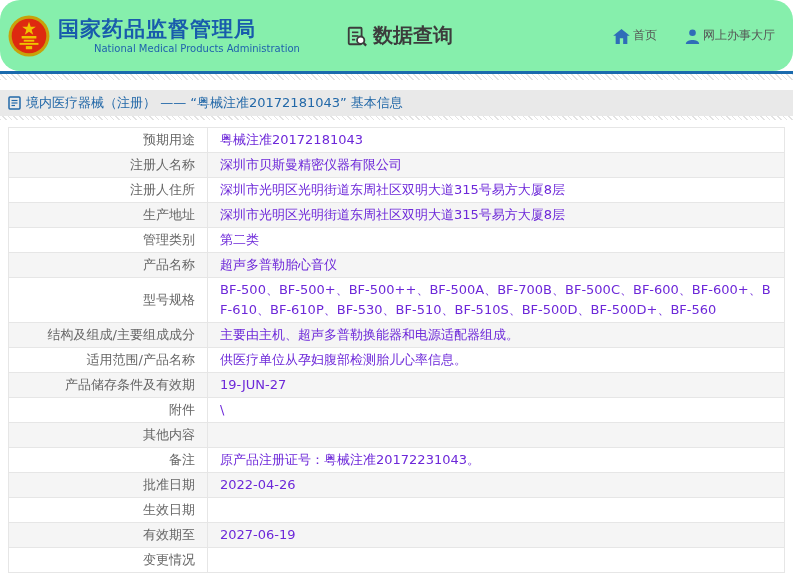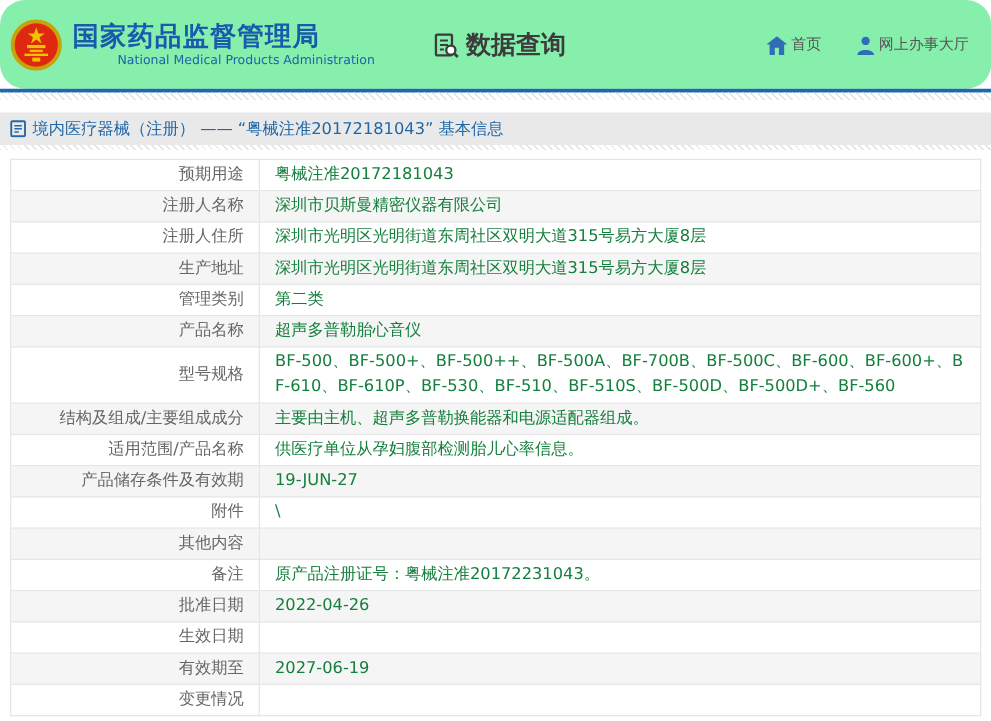--- a/index.html
+++ b/index.html
@@ -79,21 +79,21 @@
     border: 1px solid #e6e6e6;
     padding: 2px 12px;
     vertical-align: middle;
     line-height: 20px;
   }
   td.field-label {
     width: 199px;
     text-align: right;
     color: #666;
   }
-  td.field-value { color: #15803d; word-break: break-all; }
+  td.field-value { color: #6d28d9; word-break: break-all; }
 </style>
 </head>
 <body>
 
 <div class="header">
   <svg class="logo" viewBox="0 0 40 40">
     <circle cx="20" cy="20" r="19.5" fill="#c8a20a"></circle>
     <circle cx="20" cy="20" r="16.5" fill="#de2910"></circle>
     <polygon fill="#f0c300" points="20,6.5 21.6,11.2 26.5,11.2 22.5,14.1 24,18.8 20,15.9 16,18.8 17.5,14.1 13.5,11.2 18.4,11.2"></polygon>
     <rect x="13" y="20" width="14" height="2.4" fill="#f0c300"></rect>

